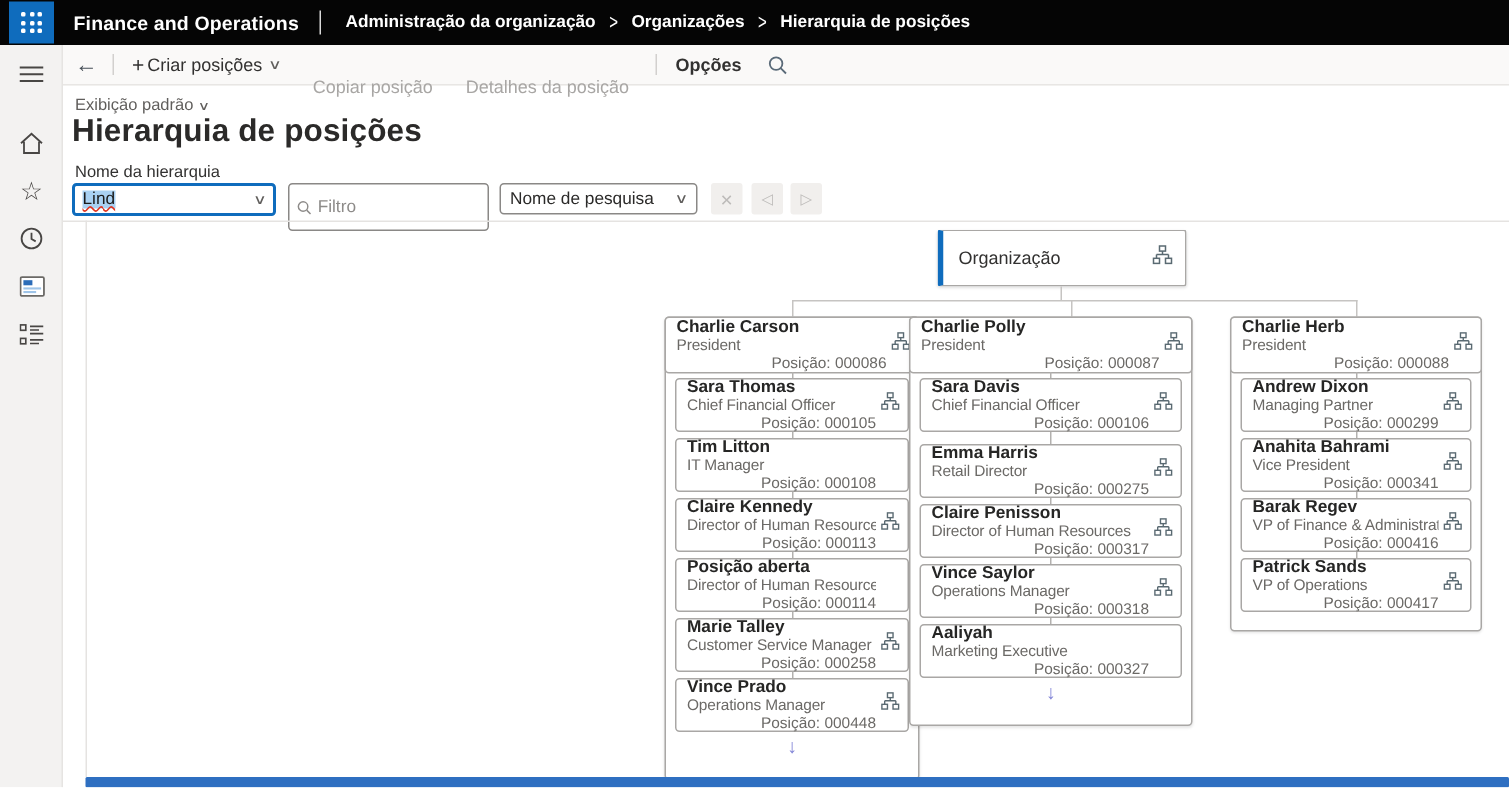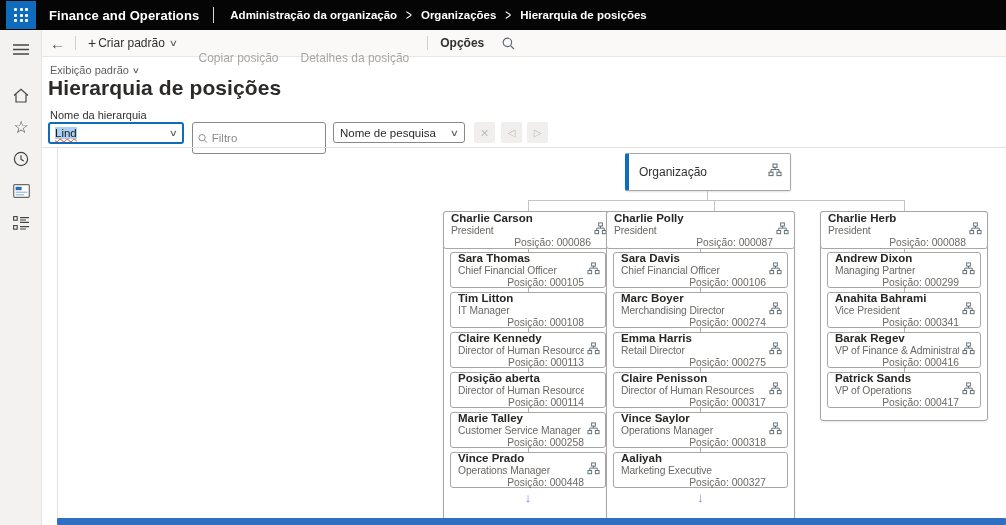--- a/index.html
+++ b/index.html
@@ -155,21 +155,21 @@
           <path d="M7 1.6h9M7 4h6M7 10.6h9M7 13h6M7 6.4h9" stroke="#484644" stroke-width="1.1"></path>
         </svg>
     </div>
   </div>
 
   <div class="actionbar">
     <span class="back-icon">←</span>
     <span class="ab-divider"></span>
     <span class="ab-item">
       <span class="plus-icon">+</span>
-      <span>Criar padrão</span>
+      <span>Criar posições</span>
       <span class="chev">∨</span>
     </span>
     <span class="ab-item disabled">Copiar posição</span>
     <span class="ab-item disabled">Detalhes da posição</span>
     <span class="ab-divider" style="margin-left:16px"></span>
     <span class="ab-item options">Opções</span>
     <span class="ab-search">
       <svg width="13" height="13" viewBox="0 0 13 13">
           <circle cx="5.4" cy="5.4" r="4.2" stroke="#5a6a78" stroke-width="1.2" fill="none"></circle>
           <path d="M8.6 8.6 12 12" stroke="#5a6a78" stroke-width="1.2"></path>
@@ -371,35 +371,20 @@
     <span class="org-icon">
       <svg width="13" height="13" viewBox="0 0 14 14">
                 <rect x="5" y="1" width="4" height="3.4" stroke="#5a6a72" stroke-width="1" fill="none"></rect>
                 <path d="M7 4.4v2.2M3 6.6h8M3 6.6v2.6M11 6.6v2.6" stroke="#5a6a72" stroke-width="1" fill="none"></path>
                 <rect x="1" y="9.2" width="4" height="3.4" stroke="#5a6a72" stroke-width="1" fill="none"></rect>
                 <rect x="9" y="9.2" width="4" height="3.4" stroke="#5a6a72" stroke-width="1" fill="none"></rect>
               </svg>
     </span>
   </div>
           <div class="stub"></div>
-          <div class="card child">
-    <div class="card-text">
-      <div class="c-name">Marc Boyer</div>
-      <div class="c-title">Merchandising Director</div>
-      <div class="c-pos"><span class="pos-label">Posição:</span> <span class="pos-id">000274</span></div>
-    </div>
-    <span class="org-icon">
-      <svg width="13" height="13" viewBox="0 0 14 14">
-                <rect x="5" y="1" width="4" height="3.4" stroke="#5a6a72" stroke-width="1" fill="none"></rect>
-                <path d="M7 4.4v2.2M3 6.6h8M3 6.6v2.6M11 6.6v2.6" stroke="#5a6a72" stroke-width="1" fill="none"></path>
-                <rect x="1" y="9.2" width="4" height="3.4" stroke="#5a6a72" stroke-width="1" fill="none"></rect>
-                <rect x="9" y="9.2" width="4" height="3.4" stroke="#5a6a72" stroke-width="1" fill="none"></rect>
-              </svg>
-    </span>
-  </div>
           <div class="stub"></div>
           <div class="card child">
     <div class="card-text">
       <div class="c-name">Emma Harris</div>
       <div class="c-title">Retail Director</div>
       <div class="c-pos"><span class="pos-label">Posição:</span> <span class="pos-id">000275</span></div>
     </div>
     <span class="org-icon">
       <svg width="13" height="13" viewBox="0 0 14 14">
                 <rect x="5" y="1" width="4" height="3.4" stroke="#5a6a72" stroke-width="1" fill="none"></rect>

